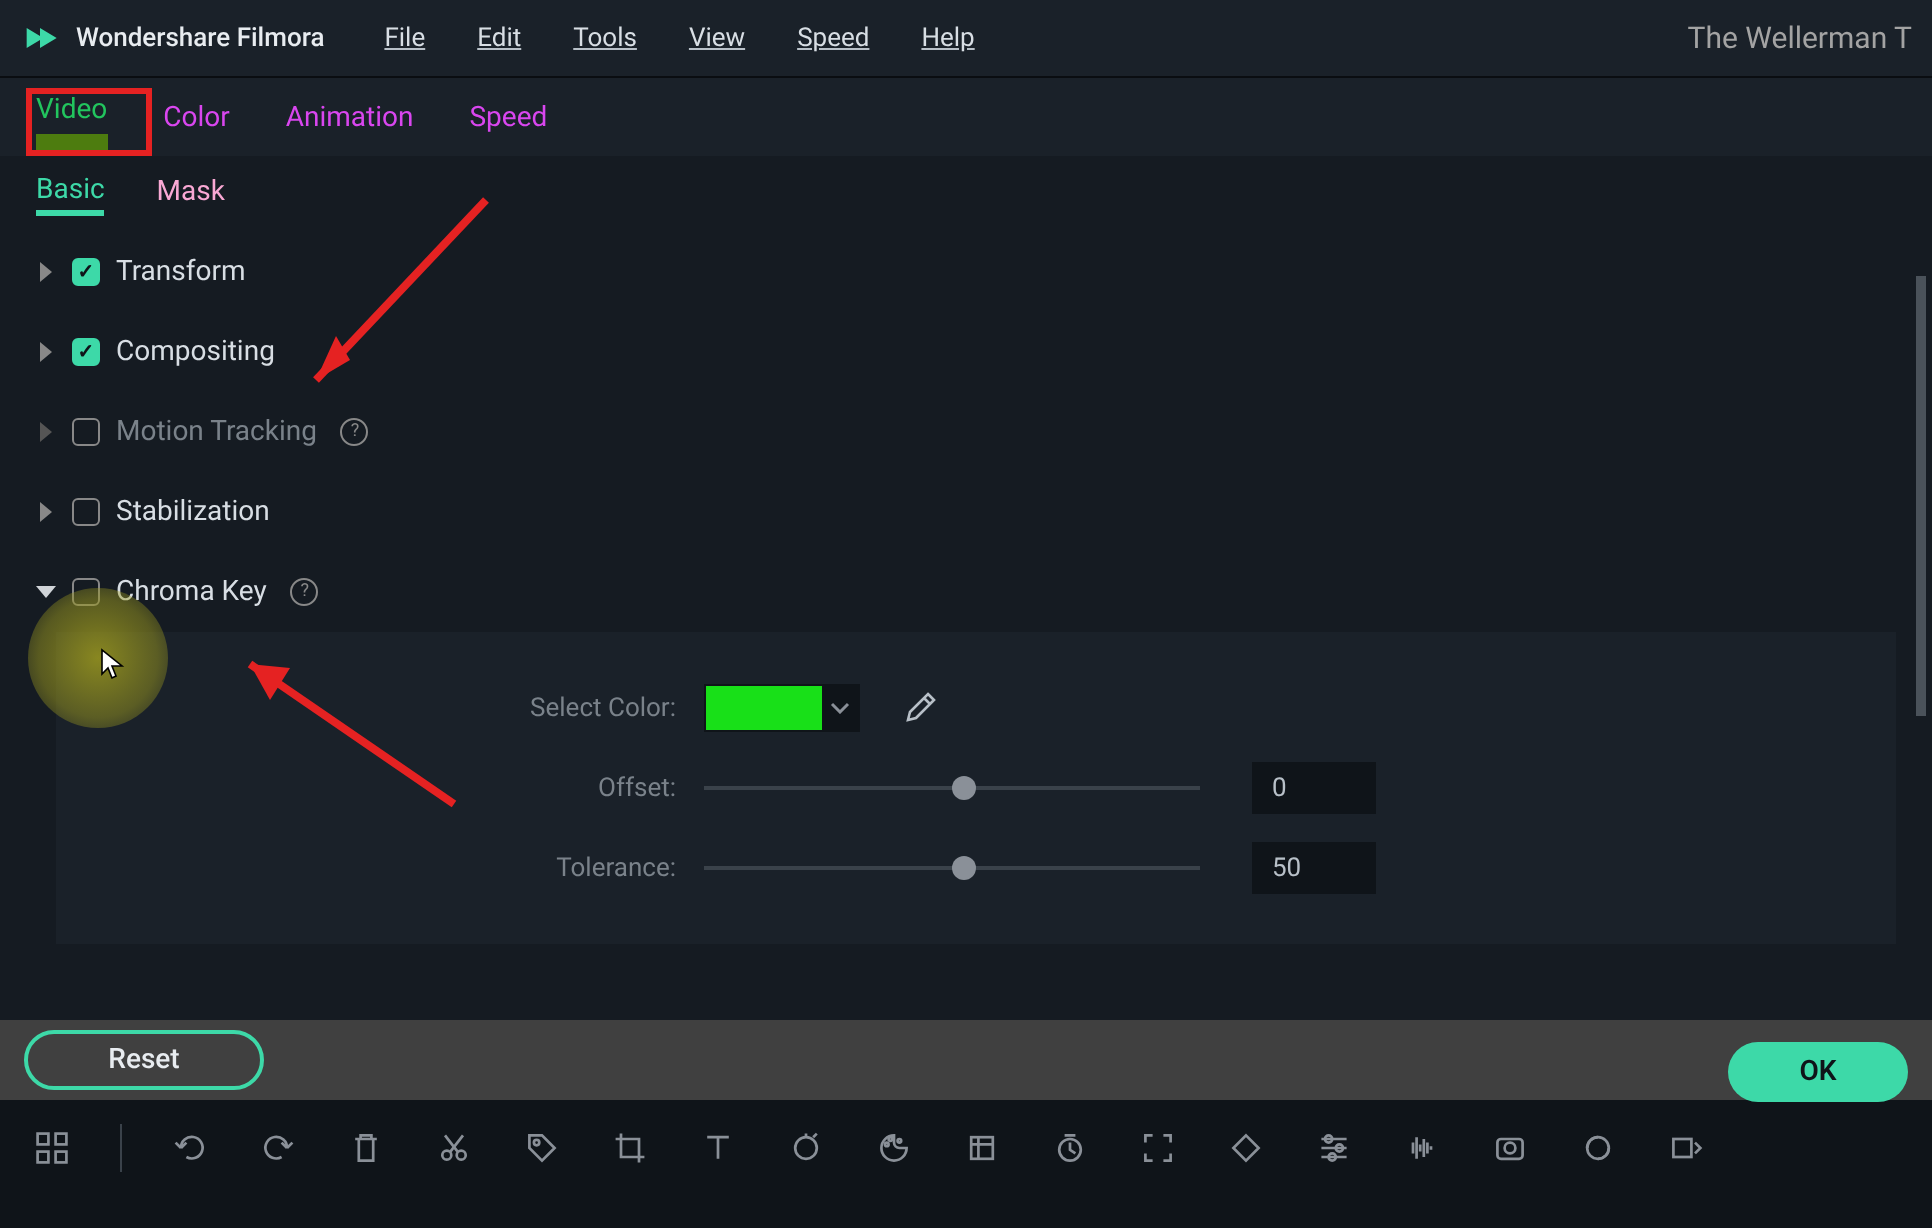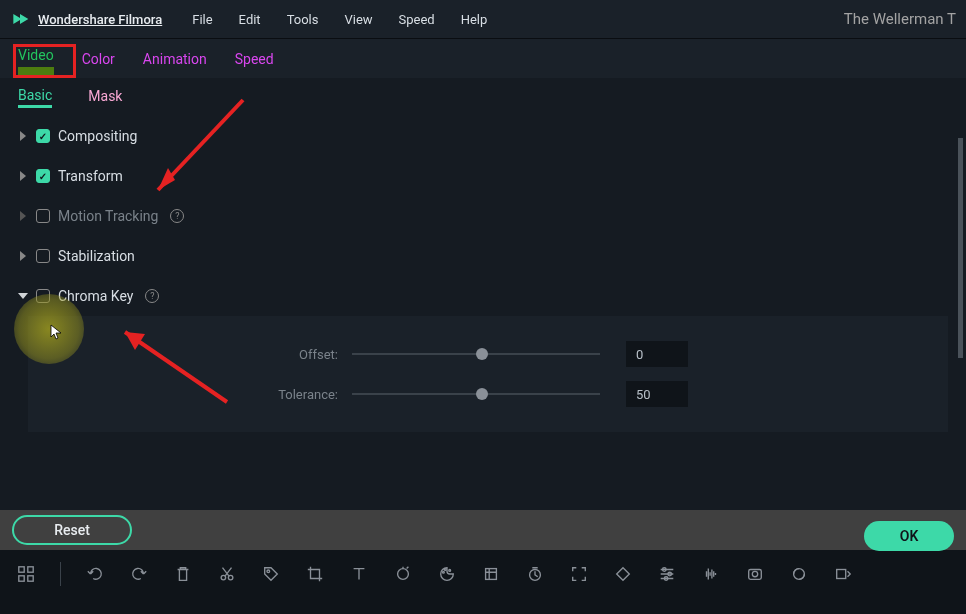--- a/index.html
+++ b/index.html
@@ -1,31 +1,31 @@
 <!DOCTYPE html>
 <html><head>
 <meta charset="utf-8">
 <style>
 * { box-sizing: border-box; margin: 0; padding: 0; font-family: -apple-system, BlinkMacSystemFont, "Segoe UI", Roboto, sans-serif; }
 body { background: #0f1419; color: #b8c0c8; width: 966px; height: 614px; overflow: hidden; position: relative; }
 
 .topbar { display: flex; align-items: center; height: 38px; background: #1a2129; padding: 0 10px; }
 .logo-area { display: flex; align-items: center; gap: 8px; }
 .logo-icon { width: 20px; height: 20px; display: flex; align-items: center; justify-content: center; }
-.logo-text { color: #e8ecf0; font-size: 13px; font-weight: 500; margin-right: 30px; text-decoration: underline; }
-.menu-items { display: flex; gap: 26px; }
+.logo-text { color: #e8ecf0; font-size: 13px; font-weight: 500; margin-right: 30px; }
+.menu-items { display: flex; gap: 26px; text-decoration: underline; }
 .menu-item { color: #d8dee4; font-size: 13px; cursor: pointer; }
 .project-title { margin-left: auto; color: #a3a3a3; font-size: 15px; }
 
 .tabbar-primary { display: flex; align-items: center; height: 40px; background: #1a2129; padding-left: 18px; gap: 28px; border-top: 1px solid #0a0d11; }
 .tab-primary { color: #d946ef; font-size: 14px; cursor: pointer; padding: 4px 0; }
 .tab-primary.active { color: #22c55e; border-bottom: 8px solid #4d7c0f; }
 .redbox { position: absolute; left: 13px; top: 44px; width: 63px; height: 34px; border: 3px solid #e52222; pointer-events: none; z-index: 50; }
 
-.tabbar-secondary { display: flex; align-items: center; height: 38px; background: #151b22; padding-left: 18px; gap: 36px; }
+.tabbar-secondary { display: flex; align-items: center; height: 38px; background: #151b22; padding-left: 18px; gap: 26px; }
 .tab-secondary { color: #f9a8d4; font-size: 14px; cursor: pointer; padding-bottom: 2px; }
 .tab-secondary.active { color: #3dd9a8; border-bottom: 3px solid #3dd9a8; }
 
 .panel-area { position: relative; background: #151b22; height: 394px; overflow: hidden; }
 .section-row { display: flex; align-items: center; height: 40px; padding-left: 18px; gap: 8px; cursor: pointer; }
 .triangle { width: 0; height: 0; border-left: 5px solid transparent; border-right: 5px solid transparent; border-top: 6px solid #888; transform: rotate(-90deg); }
 .triangle.open { transform: rotate(0deg); border-top-color: #d0d4d8; }
 .triangle.dim { border-top-color: #555; }
 .checkbox { width: 14px; height: 14px; border-radius: 3px; border: 1px solid #888; display: flex; align-items: center; justify-content: center; }
 .checkbox.checked { background: #3dd9a8; border-color: #3dd9a8; }
@@ -96,27 +96,27 @@
 <div class="tabbar-secondary">
   <span class="tab-secondary active">Basic</span>
   <span class="tab-secondary">Mask</span>
 </div>
 
 <div class="panel-area">
 
   <div class="section-row">
     <span class="triangle"></span>
     <span class="checkbox checked"></span>
-    <span class="section-label">Compositing</span>
+    <span class="section-label">Transform</span>
   </div>
 
   <div class="section-row">
     <span class="triangle"></span>
     <span class="checkbox checked"></span>
-    <span class="section-label">Transform</span>
+    <span class="section-label">Compositing</span>
   </div>
 
   <div class="section-row">
     <span class="triangle dim"></span>
     <span class="checkbox"></span>
     <span class="section-label dim">Motion Tracking</span>
     <span class="help-icon">?</span>
   </div>
 
   <div class="section-row">
@@ -131,20 +131,36 @@
     <span class="section-label">Chroma Key</span>
     <span class="help-icon">?</span>
   </div>
 
   <div class="highlight-circle"></div>
   <svg class="cursor-icon" width="14" height="16" viewBox="0 0 14 16">
       <path d="M1 1 L1 13 L4 10 L6 15 L8 14 L6 9 L11 9 Z" fill="#fff" stroke="#000" stroke-width="0.8"></path>
     </svg>
 
   <div class="chroma-panel">
+    <div class="ck-row">
+      <span class="ck-label">Select Color:</span>
+      <div class="color-dd">
+        <span class="color-swatch"></span>
+        <span class="dd-arrow">
+            <svg width="10" height="6" viewBox="0 0 10 6">
+              <path d="M1 1 L5 5 L9 1" stroke="#8a9098" fill="none" stroke-width="1.5"></path>
+            </svg>
+          </span>
+      </div>
+      <span class="eyedropper">
+        <svg viewBox="0 0 16 16">
+            <path d="M12 1 L15 4 L6 13 L2 14 L3 10 Z M10 3 L13 6" stroke="#b8c0c8" fill="none" stroke-width="1.3"></path>
+          </svg>
+      </span>
+    </div>
     <div class="ck-row">
       <span class="ck-label">Offset:</span>
       <div class="slider-track">
         <div class="slider-thumb" style="left:50%"></div>
       </div>
       <div class="val-box">0</div>
     </div>
     <div class="ck-row">
       <span class="ck-label">Tolerance:</span>
       <div class="slider-track">

